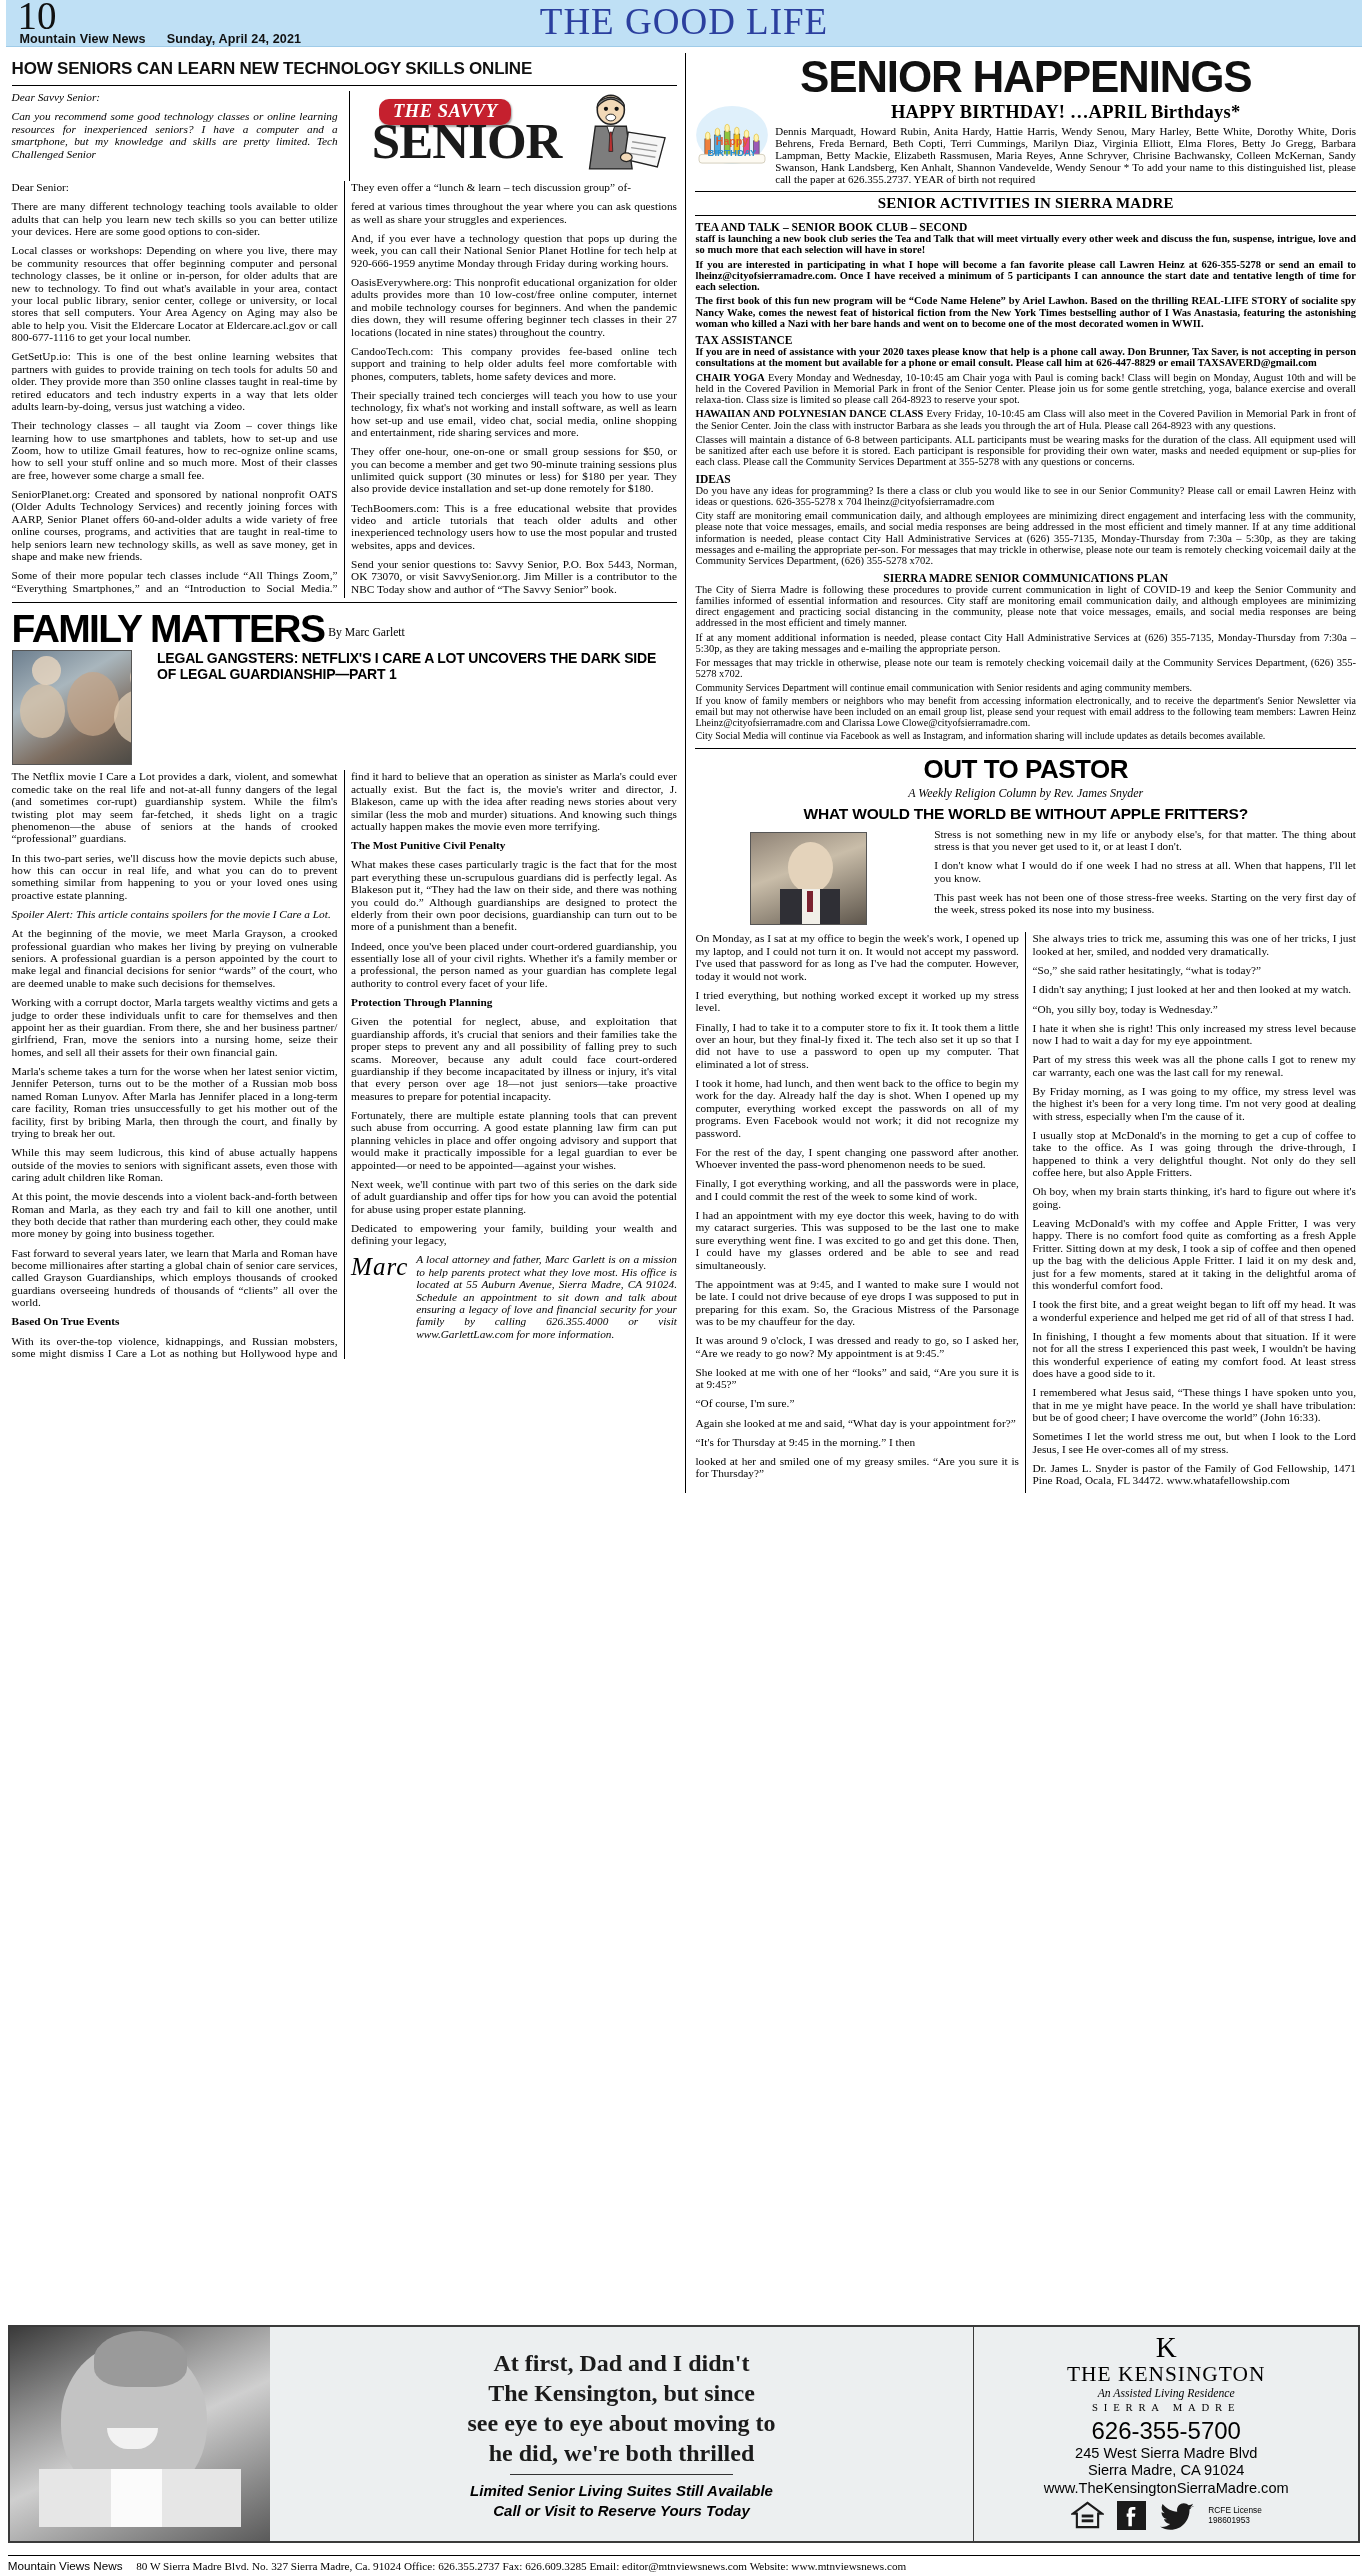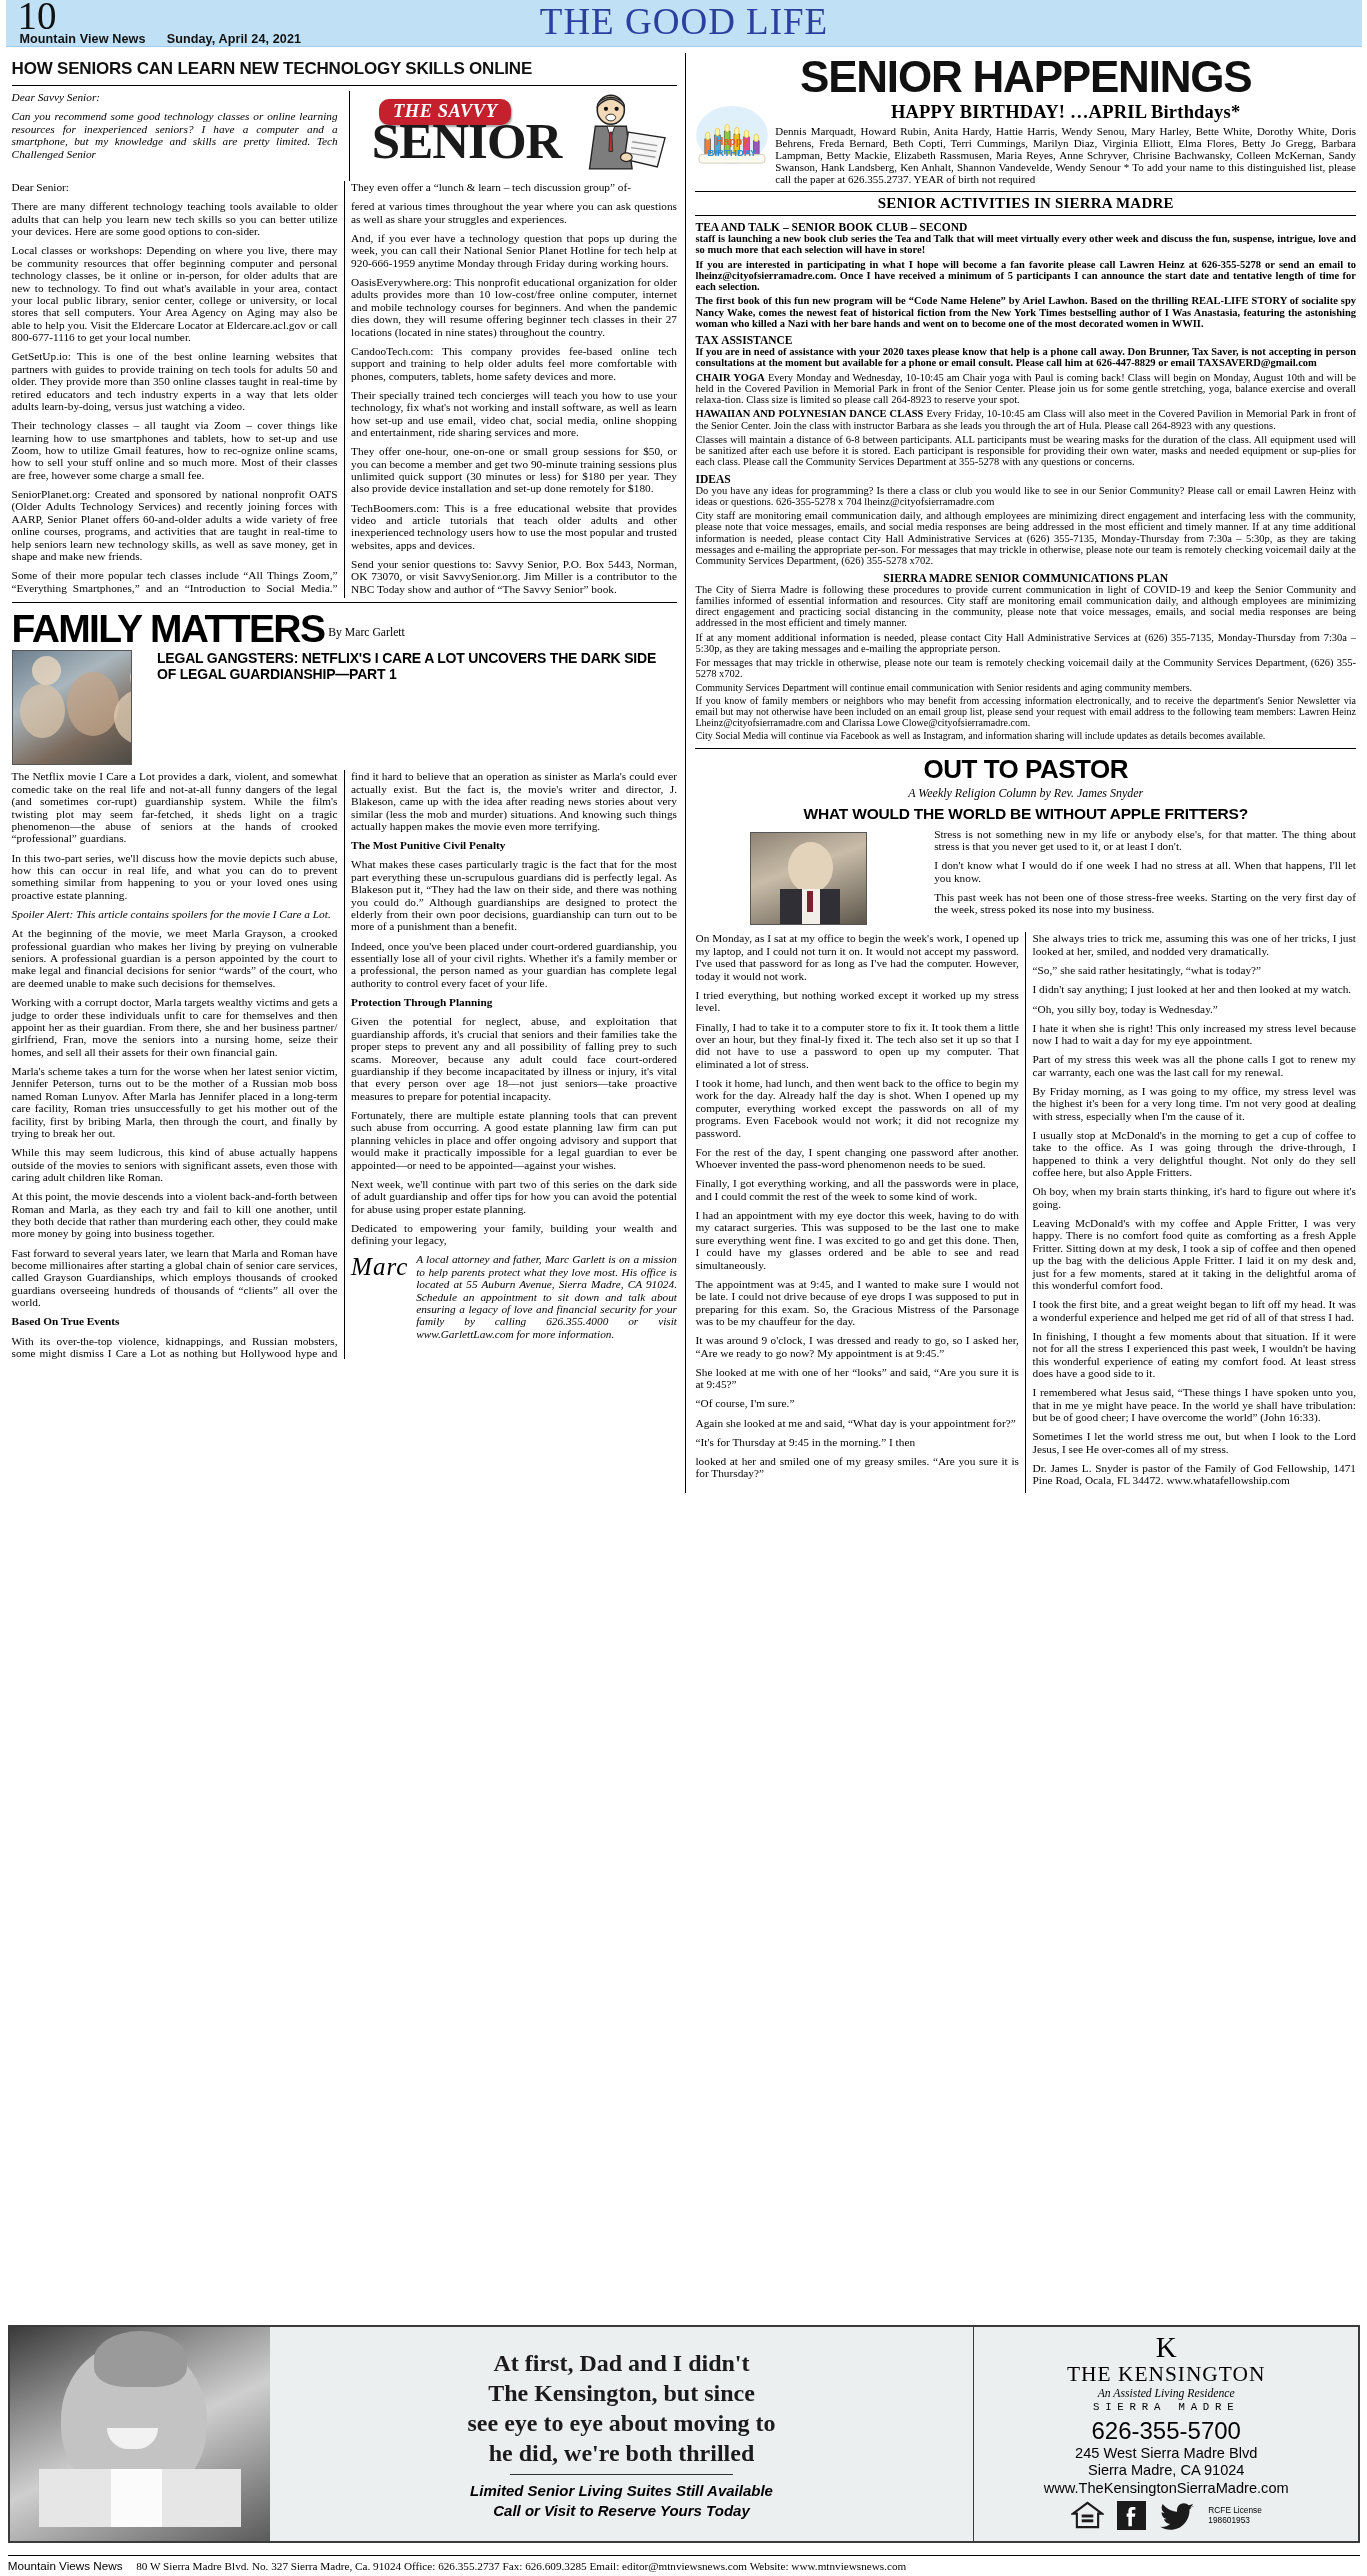--- a/index.html
+++ b/index.html
@@ -182,21 +182,21 @@
   }
   .ad-hr { border-top: 1.9px solid #333; width: 223px; margin: 5.8px auto 6.8px auto; }
   .ad-cta {
     font-family: "Liberation Sans", sans-serif; font-weight: bold; font-style: italic;
     font-size: 15px; line-height: 19.4px; text-align: center;
   }
   .ad-right { width: 385px; flex: 0 0 385px; border-left: 1.9px solid #3a3a3a; text-align: center; padding: 5.8px 7.8px; }
   .k-mark { font-family: "Liberation Serif", serif; font-size: 29px; line-height: 29px; }
   .k-name { font-family: "Liberation Serif", serif; font-size: 21.4px; letter-spacing: 1px; }
   .k-tag  { font-family: "Liberation Serif", serif; font-style: italic; font-size: 11.7px; }
-  .k-city { font-family: Liberation Mono, monospace; font-size: 10.7px; letter-spacing: 5.8px; margin-top: 1px; }
+  .k-city { font-family: Liberation Serif, serif; font-size: 10.7px; letter-spacing: 5.8px; margin-top: 1px; }
   .k-phone { font-family: "Liberation Sans", sans-serif; font-weight: normal; font-size: 24px; margin-top: 3.9px; }
   .k-addr { font-family: "Liberation Sans", sans-serif; font-size: 14.6px; line-height: 17.5px; }
   .k-icons { display: flex; justify-content: center; align-items: center; gap: 13.6px; margin-top: 3.9px; }
   .k-lic { font-family: "Liberation Sans", sans-serif; font-size: 8.3px; line-height: 9.7px; text-align: left; }
 
   .footer {
     position: absolute; left: 7.8px; right: 7.8px; bottom: 3.9px;
     border-top: 1px solid #000; padding-top: 2.9px;
     display: flex; gap: 13.6px; align-items: baseline;
     font-family: "Liberation Serif", serif; font-size: 11.2px;

